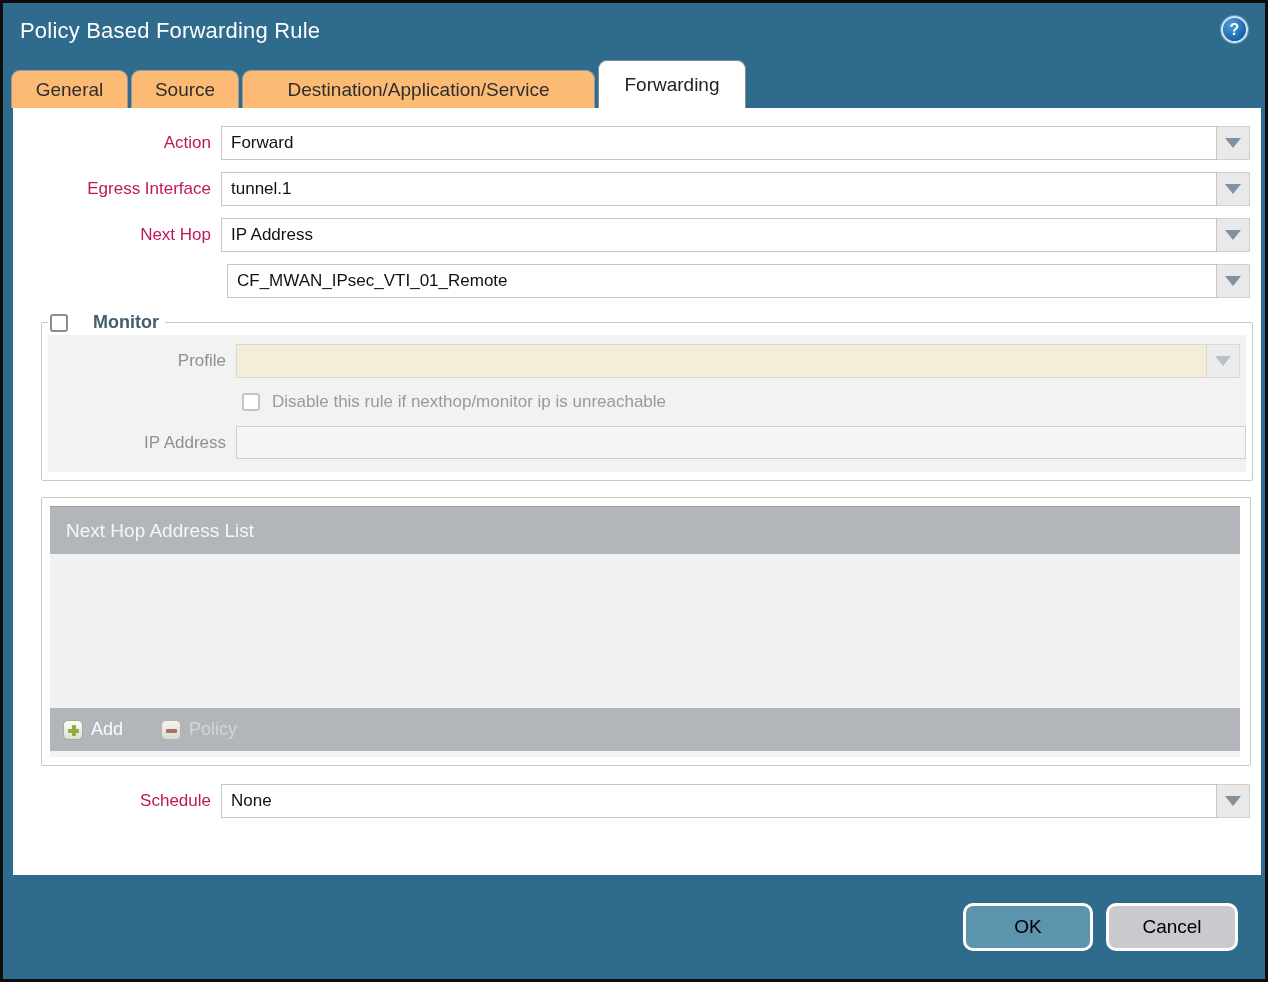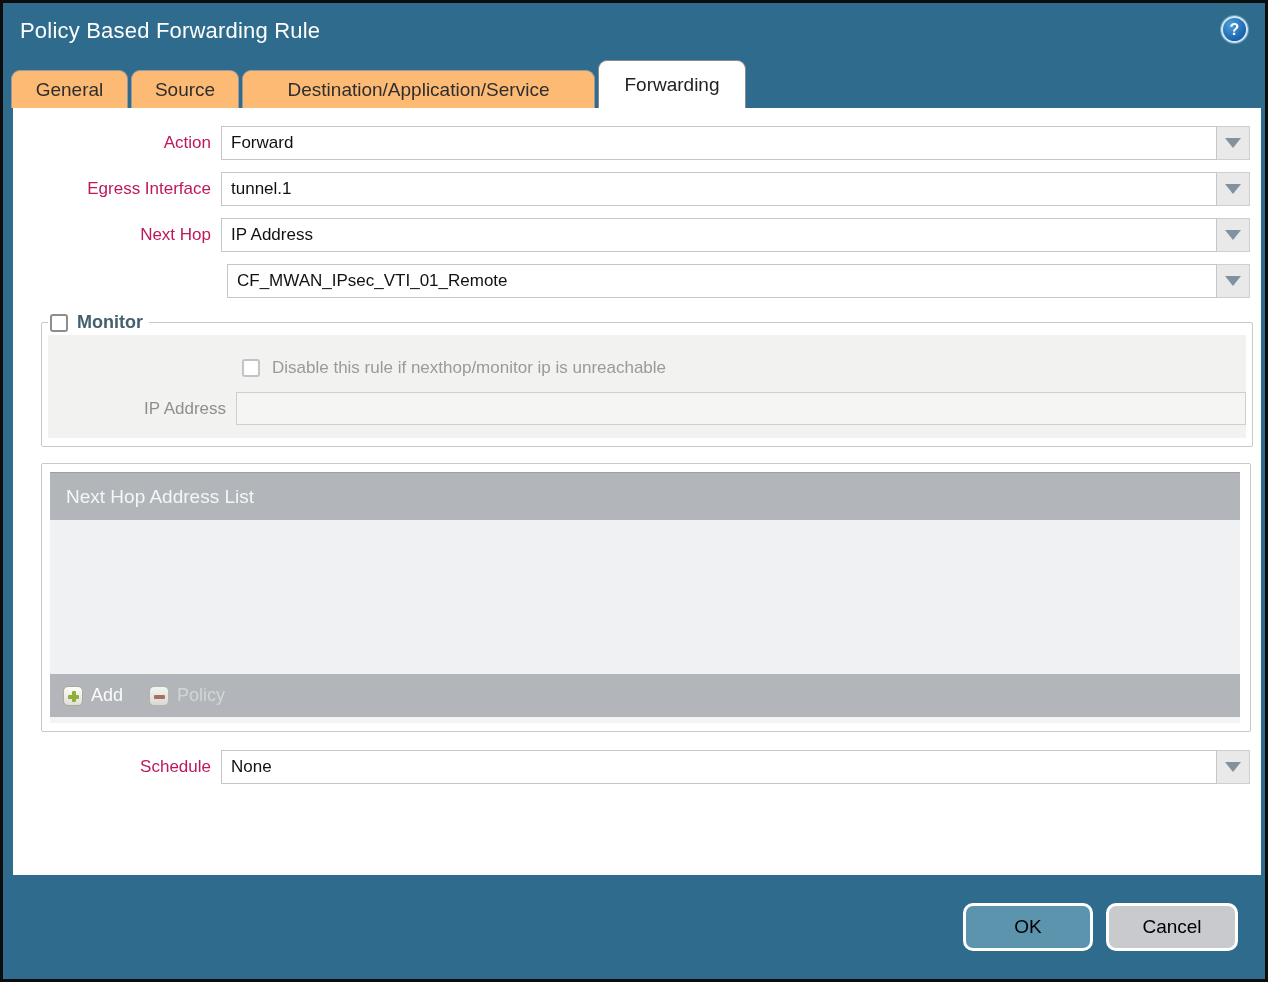--- a/index.html
+++ b/index.html
@@ -100,21 +100,21 @@
   .arrow.dim { border-top-color: #b9c0c6; }
   .row-indent .dd { width: 1023px; margin-left: 6px; }
 
   
   fieldset {
     border: 1px solid #c9c9c9; border-radius: 2px;
     margin: 14px 10px 0 28px;
     padding: 0 6px 8px 6px;
   }
   legend {
-    display: flex; align-items: center; gap: 9px;
+    display: flex; align-items: center; gap: 25px;
     padding: 0 6px 0 2px; margin-left: 0;
   }
   .legend-text {
     font-size: 18px; font-weight: bold; color: #44606e;
   }
   .cb {
     width: 18px; height: 18px;
     border: 2px solid #8d8d8d; border-radius: 3px;
     background: #fff; cursor: pointer; flex: 0 0 auto;
   }
@@ -149,21 +149,21 @@
   .nh-head {
     height: 48px; background: #b2b6ba;
     border-top: 1px solid #9aa0a4;
     display: flex; align-items: center;
     padding-left: 16px;
     color: #f5f6f7; font-size: 19px;
   }
   .nh-body { height: 154px; background: #f0f1f2; }
   .nh-foot {
     height: 43px; background: #b2b6ba;
-    display: flex; align-items: center; gap: 26px;
+    display: flex; align-items: center; gap: 38px;
     padding-left: 13px;
   }
   .nh-strip { height: 6px; background: #f4f4f4; }
   .tbl-btn {
     display: flex; align-items: center; gap: 8px;
     background: none; border: none; cursor: pointer;
     font-family: inherit;
   }
   .icon-box {
     position: relative; width: 20px; height: 20px;
@@ -261,20 +261,29 @@
         </div>
       </div>
     </div>
 
     <fieldset>
       <legend>
         <span class="cb"></span>
         <span class="legend-text">Monitor</span>
       </legend>
       <div class="monitor-panel">
+        <div class="form-row">
+          <div class="form-label">Profile</div>
+          <div class="field-cream">
+            <div class="dd-value"></div>
+            <div class="dd-btn">
+              <span class="arrow dim"></span>
+            </div>
+          </div>
+        </div>
         <div class="cb-row">
           <span class="cb dim"></span>
           <span class="cb-row-label">Disable this rule if nexthop/monitor ip is unreachable</span>
         </div>
         <div class="form-row" style="margin-bottom:0">
           <div class="form-label">IP Address</div>
           <div class="input-disabled"></div>
         </div>
       </div>
     </fieldset>

